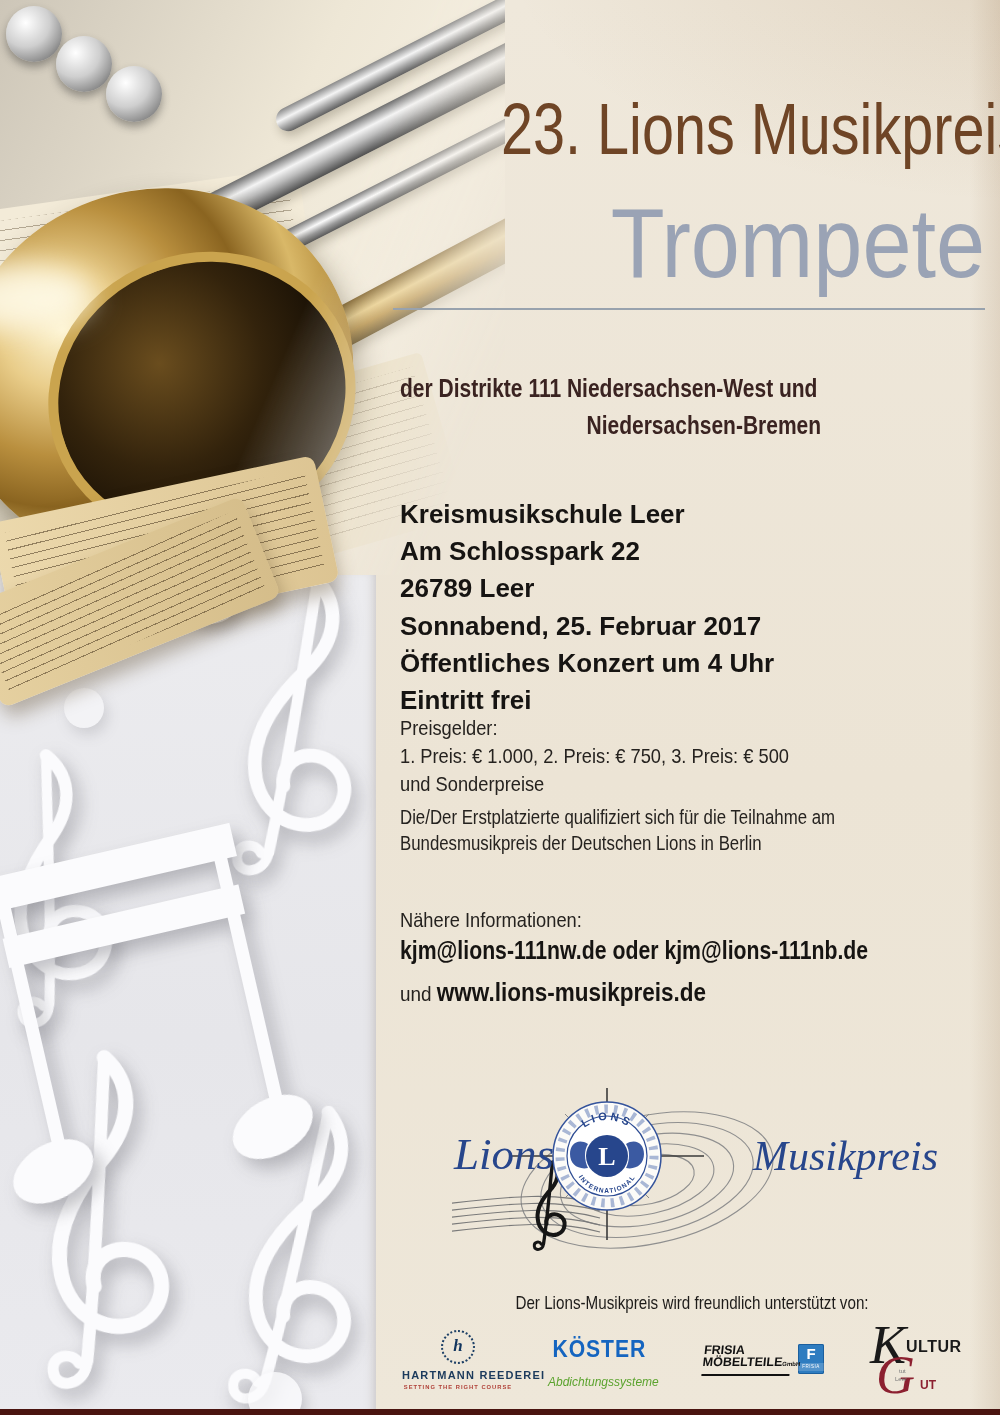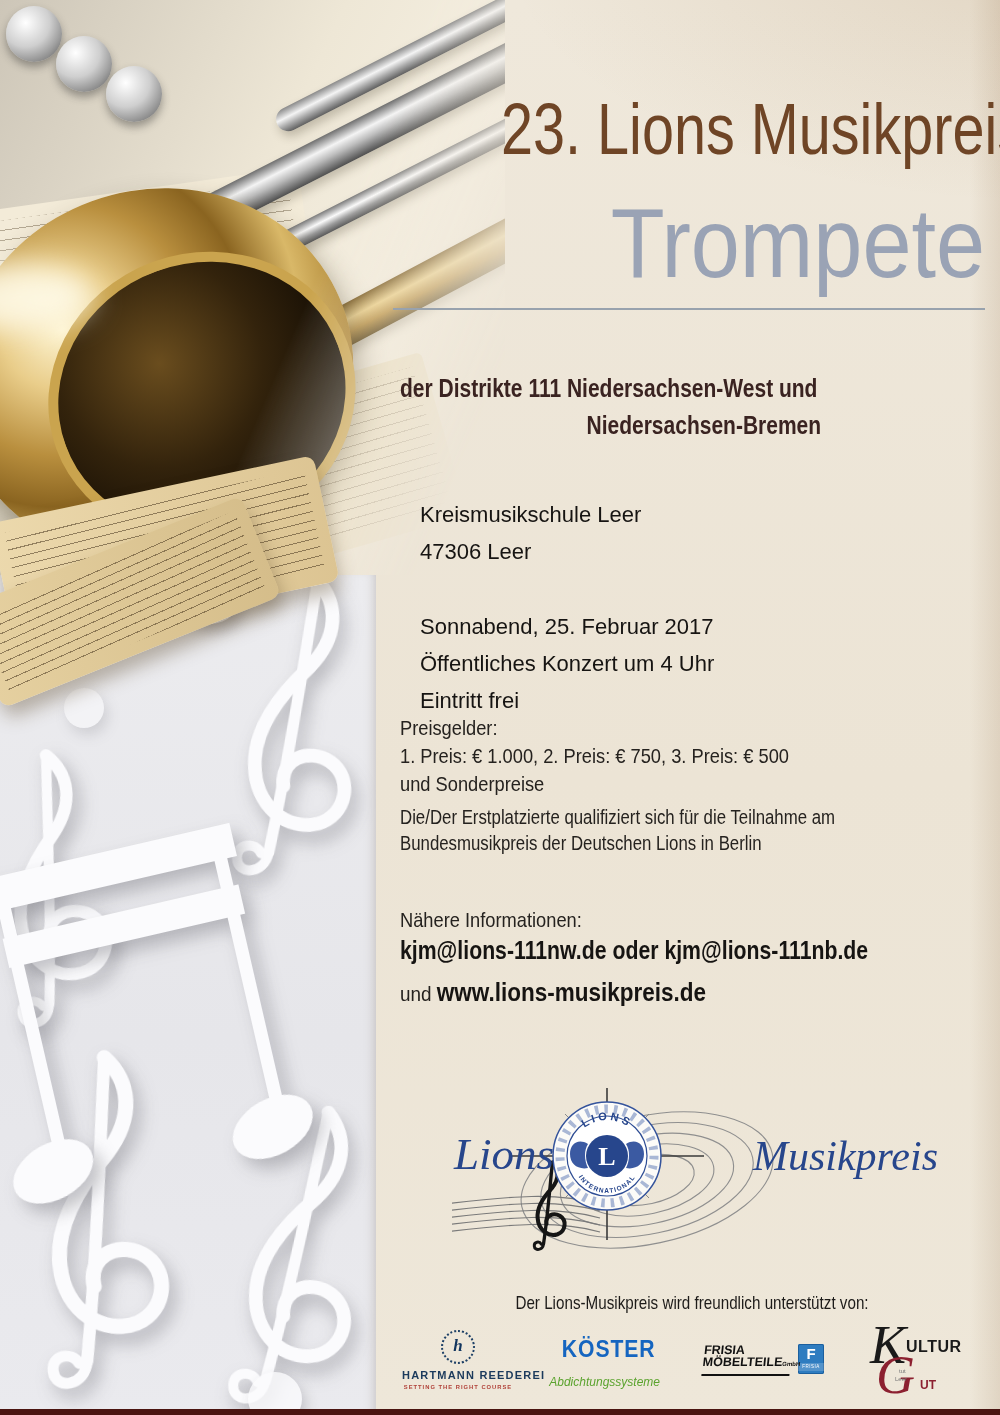--- a/index.html
+++ b/index.html
@@ -62,21 +62,21 @@
   
   .ct{position:absolute;z-index:10;}
   .title{left:380px;top:92px;width:605px;text-align:right;font-size:72px;line-height:1.05;
     color:#6f4526;transform:scaleX(.8);transform-origin:100% 50%;white-space:nowrap;}
   .subtitle{left:380px;top:192px;width:605px;text-align:right;font-size:98px;line-height:1.05;
     color:#9aa3b5;transform:scaleX(.9);transform-origin:100% 50%;white-space:nowrap;}
   .divider{left:393px;top:308px;width:592px;height:2px;background:#98a2ad;}
   .district{left:400px;top:370px;width:660px;font-size:25px;font-weight:bold;color:#3a2321;
     line-height:37px;transform:scaleX(.84);transform-origin:0 50%;white-space:nowrap;}
   .district .l2{padding-left:222px;}
-  .blk-bold{font-size:22px;font-weight:normal;color:#161412;line-height:37px;white-space:nowrap;margin-left:20px;}
+  .blk-bold{font-size:26px;font-weight:bold;color:#161412;line-height:37px;white-space:nowrap;}
   .venue{left:400px;top:496px;}
   .event{left:400px;top:608px;}
   .blk-small{font-size:21px;color:#25221f;line-height:28px;white-space:nowrap;
     transform:scaleX(.87);transform-origin:0 50%;}
   .prizes{left:400px;top:714px;}
   .qual{left:400px;top:804px;font-size:20.5px;transform:scaleX(.82);line-height:26px;}
   .info-h{left:400px;top:908px;font-size:21px;transform:scaleX(.87);transform-origin:0 50%;white-space:nowrap;color:#25221f;}
   .emails{left:400px;top:936px;font-size:25px;font-weight:bold;color:#161412;white-space:nowrap;
     transform:scaleX(.85);transform-origin:0 50%;}
   .weblin{left:400px;top:978px;font-size:21px;color:#25221f;white-space:nowrap;
@@ -89,21 +89,21 @@
   .lw-r{right:0;top:44px;font-size:42px;}
   
   .sup{left:400px;top:1292px;width:584px;text-align:center;font-size:19px;color:#1d1b19;
     transform:scaleX(.8);white-space:nowrap;}
   .spn{position:absolute;z-index:10;}
   .hart{left:402px;top:1330px;width:112px;text-align:center;}
   .h-circle{width:30px;height:30px;margin:0 auto;border:2px dotted #1e4066;border-radius:50%;
     font-family:"Liberation Serif",serif;font-style:italic;font-weight:bold;font-size:17px;color:#12355e;line-height:28px;}
   .h-name{margin-top:5px;font-size:11px;font-weight:bold;letter-spacing:1.2px;color:#1b3a5c;white-space:nowrap;}
   .h-tag{margin-top:3px;font-size:5.8px;font-weight:bold;letter-spacing:1px;color:#b04038;white-space:nowrap;}
-  .koes{left:548px;top:1336px;width:112px;text-align:right;}
+  .koes{left:548px;top:1336px;width:112px;text-align:left;}
   .k-name{font-size:23px;font-weight:800;letter-spacing:1px;color:#1565c0;transform:scaleX(.92);white-space:nowrap;}
   .k-sub{font-size:12px;font-style:italic;color:#5ba32e;margin-top:12px;white-space:nowrap;}
   .fris{left:703px;top:1344px;display:flex;align-items:flex-start;}
   .f-text{width:90px;color:#111;font-weight:900;transform:skewX(-6deg);}
   .f-l1{font-size:12.5px;line-height:12px;}
   .f-l2{font-size:12.5px;line-height:13px;white-space:nowrap;}
   .f-l2 span{font-size:6px;}
   .f-rule{width:88px;height:2px;background:#111;margin-top:3px;}
   .f-box{margin-left:5px;width:26px;height:30px;background:#2e7cc0;color:#fff;text-align:center;border-radius:2px;
     box-shadow:0 0 0 1px #1b5f9e inset;}
@@ -196,21 +196,22 @@
   <div class="ct subtitle">Trompete</div>
   <div class="ct divider"></div>
 
   <div class="ct district">
     <div class="l1">der Distrikte 111 Niedersachsen-West und</div>
     <div class="l2">Niedersachsen-Bremen</div>
   </div>
 
   <div class="ct blk-bold venue">
     <div>Kreismusikschule Leer</div>
-    <div>47306 Leer</div>
+    <div>Am Schlosspark 22</div>
+    <div>26789 Leer</div>
   </div>
 
   <div class="ct blk-bold event">
     <div>Sonnabend, 25. Februar 2017</div>
     <div>Öffentliches Konzert um 4 Uhr</div>
     <div>Eintritt frei</div>
   </div>
 
   <div class="ct blk-small prizes">
     <div>Preisgelder:</div>

